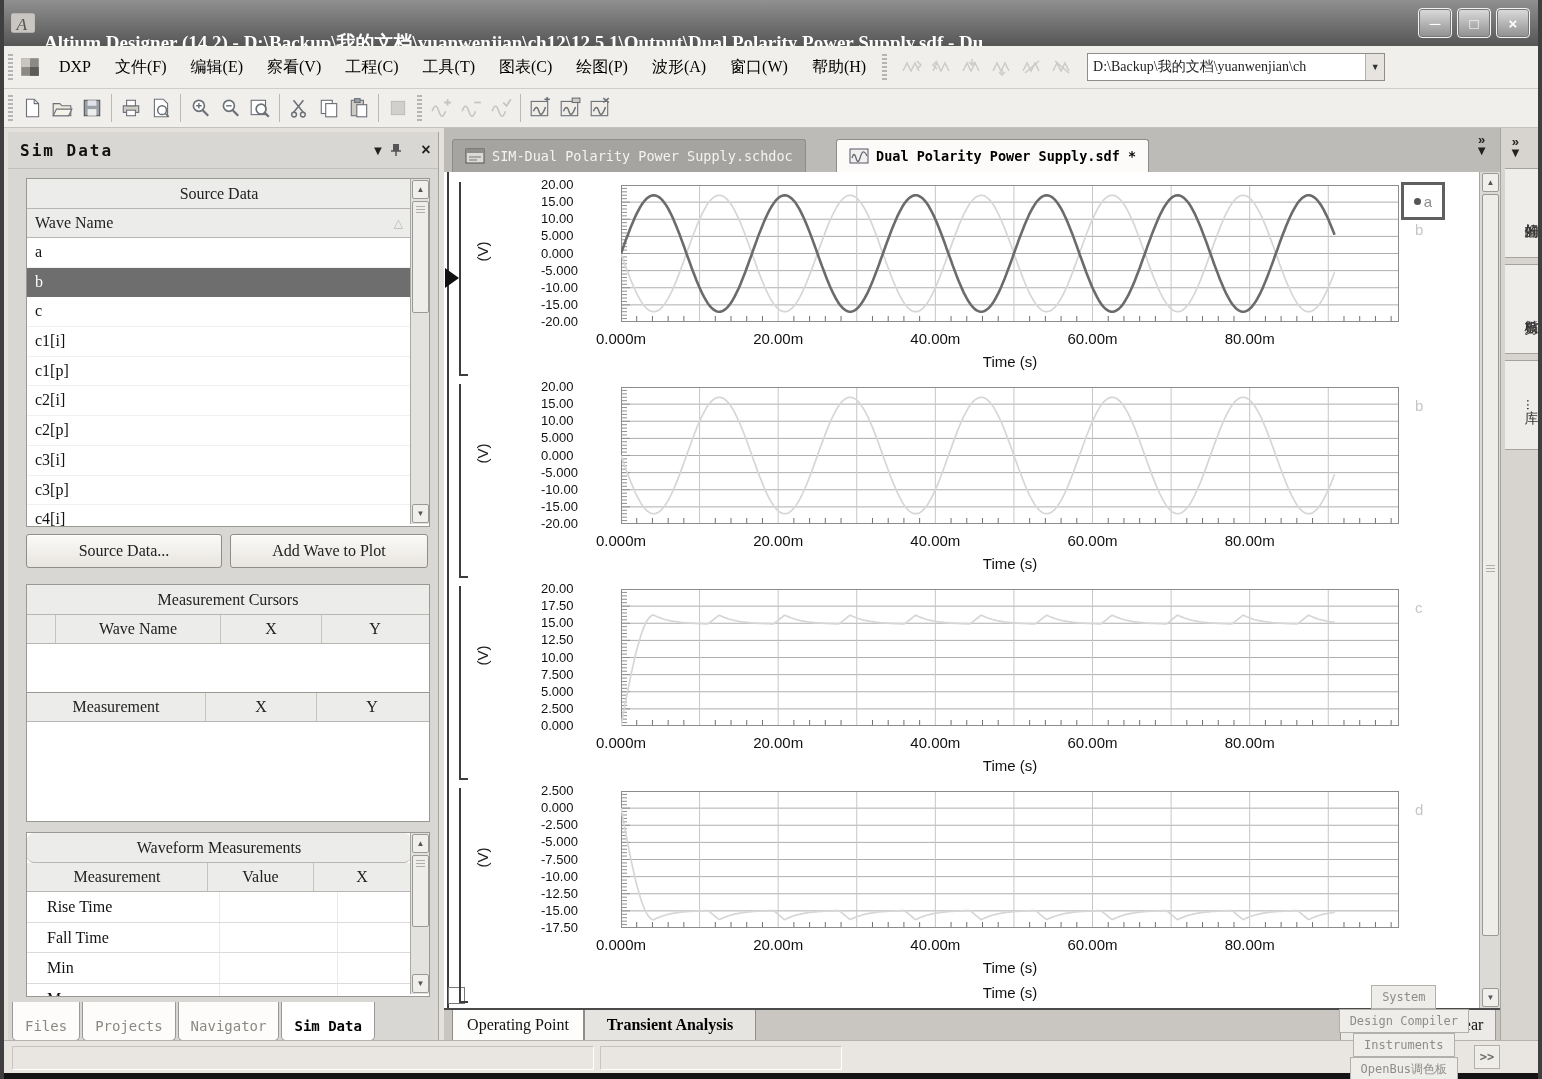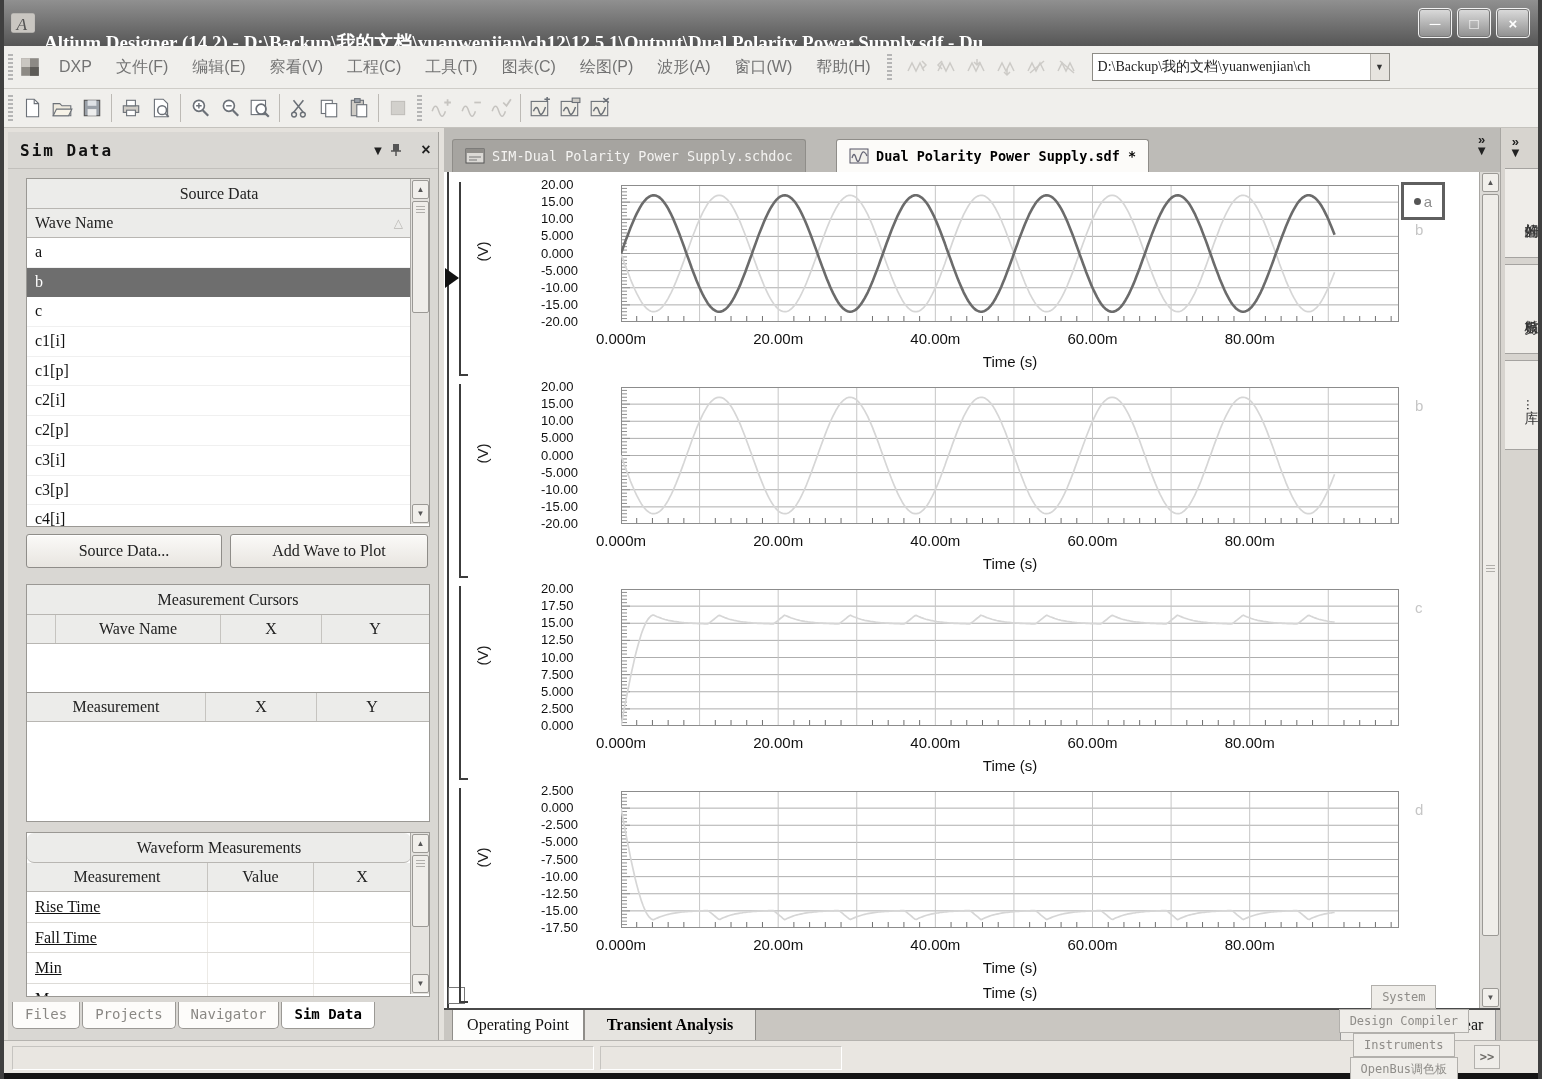--- a/index.html
+++ b/index.html
@@ -14,21 +14,21 @@
   .winbtns{display:flex;gap:5px;margin-right:8px;}
   .winbtn{width:32px;height:28px;border-radius:4px;background:linear-gradient(#dcdcdc,#8f8f8f);
     border:1px solid #f2f2f2;box-shadow:inset 0 0 0 1px #777;color:#fff;font-weight:bold;font-size:15px;
     display:flex;align-items:center;justify-content:center;}
 
   
   .menubar{position:absolute;left:0;top:46px;width:100%;height:42px;background:#f0efec;border-bottom:1px solid #cfcdc8;
     display:flex;align-items:center;}
   .grip{width:5px;height:26px;margin:0 4px;background:repeating-linear-gradient(#b5b5b5 0 2px,transparent 2px 4px);}
   .dxp-icon{width:22px;height:22px;margin:0 6px 0 2px;}
-  .menu-item{font-size:16px;color:#737373;padding:4px 12px;white-space:nowrap;}
+  .menu-item{font-size:16px;color:#000000;padding:4px 12px;white-space:nowrap;font-family:Liberation Serif, serif;}
   .menu-tools{display:flex;align-items:center;margin-left:6px;}
   .mtool{width:30px;height:26px;display:flex;align-items:center;justify-content:center;}
   .addrbox{margin-left:10px;width:296px;height:26px;background:#fff;border:1px solid #8e8c86;display:flex;align-items:center;}
   .addrbox .txt{flex:1;font-size:14px;color:#222;padding:0 5px;white-space:nowrap;overflow:hidden;font-family:"Liberation Serif","DejaVu Serif",serif;}
   .addr-drop{width:18px;height:100%;background:#e7e4df;border-left:1px solid #b5b2ad;display:flex;align-items:center;justify-content:center;font-size:9px;color:#333;}
 
   
   .toolbar{position:absolute;left:0;top:89px;width:100%;height:38px;background:#f0efec;border-bottom:1px solid #c4c2bd;
     display:flex;align-items:center;}
   .tbtn{width:30px;height:30px;display:flex;align-items:center;justify-content:center;}
@@ -47,24 +47,24 @@
   .srow.sel{background:#6e6e6e;color:#fff;border-bottom:1px solid #6e6e6e;}
   .sort-asc{float:right;color:#b9b7b3;margin-right:8px;font-size:12px;}
   .vscroll{position:absolute;width:18px;background:#e4e2de;border-left:1px solid #aaa8a4;}
   .varrow{position:absolute;left:1px;width:15px;height:17px;background:#f1efeb;border:1px solid #9b9995;border-radius:2px;
     display:flex;align-items:center;justify-content:center;font-size:8px;color:#555;}
   .vthumb{position:absolute;left:1px;width:15px;background:#efedE9;background:#efede9;border:1px solid #9b9995;border-radius:2px;}
   .vthumb i{display:block;margin:4px auto 0;width:9px;height:7px;background:repeating-linear-gradient(#b0aeaa 0 1px,transparent 1px 3px);}
   .pbtn{position:absolute;height:34px;background:linear-gradient(#fbfaf8,#e8e5e0);border:1px solid #8f8d89;border-radius:3px;
     font-family:"Liberation Serif","DejaVu Serif",serif;font-size:16px;color:#222;display:flex;align-items:center;justify-content:center;box-shadow:inset 0 1px 0 #fff;}
   .wm-row{display:flex;height:29.5px;border-bottom:1px solid #dddbd7;font-family:"Liberation Serif","DejaVu Serif",serif;font-size:16px;color:#111;}
-  .wm-cell{padding-left:8px;line-height:29.5px;border-right:1px solid #eceae6;overflow:hidden;text-decoration:underline;}
+  .wm-cell{padding-left:20px;line-height:29.5px;border-right:1px solid #eceae6;overflow:hidden;}
   .panel-tabs{position:absolute;left:4px;top:870px;width:420px;height:36px;display:flex;align-items:flex-start;gap:2px;}
   .ptab{font-family:"DejaVu Sans Mono",monospace;font-size:14px;color:#8a8884;background:#fdfcfa;border:1px solid #9b9995;border-top:none;
-    border-radius:0 0 5px 5px;padding:4px 12px 6px;}
+    border-radius:0 0 5px 5px;padding:16px 12px 6px;}
   .ptab.active{color:#000;font-weight:bold;background:#fff;}
 
   
   .doc-tabbar{position:absolute;left:440px;top:128px;width:1056px;height:44px;background:#bdbbb7;}
   .doc-tab{position:absolute;bottom:0;height:32px;display:flex;align-items:center;padding:0 12px;
     font-family:"DejaVu Sans Mono",monospace;font-size:13.5px;white-space:nowrap;border:1px solid #8f8d89;border-bottom:none;border-radius:3px 3px 0 0;}
   .doc-tab .dicon{width:20px;height:16px;margin-right:7px;}
   .doc-tab.inactive{background:#a6a4a0;color:#f4f3f1;}
   .doc-tab.active{background:#fcfbf9;color:#000;font-weight:bold;}
   .tab-ovf{position:absolute;right:12px;top:6px;color:#222;font-size:13px;font-weight:bold;line-height:11px;text-align:center;}

